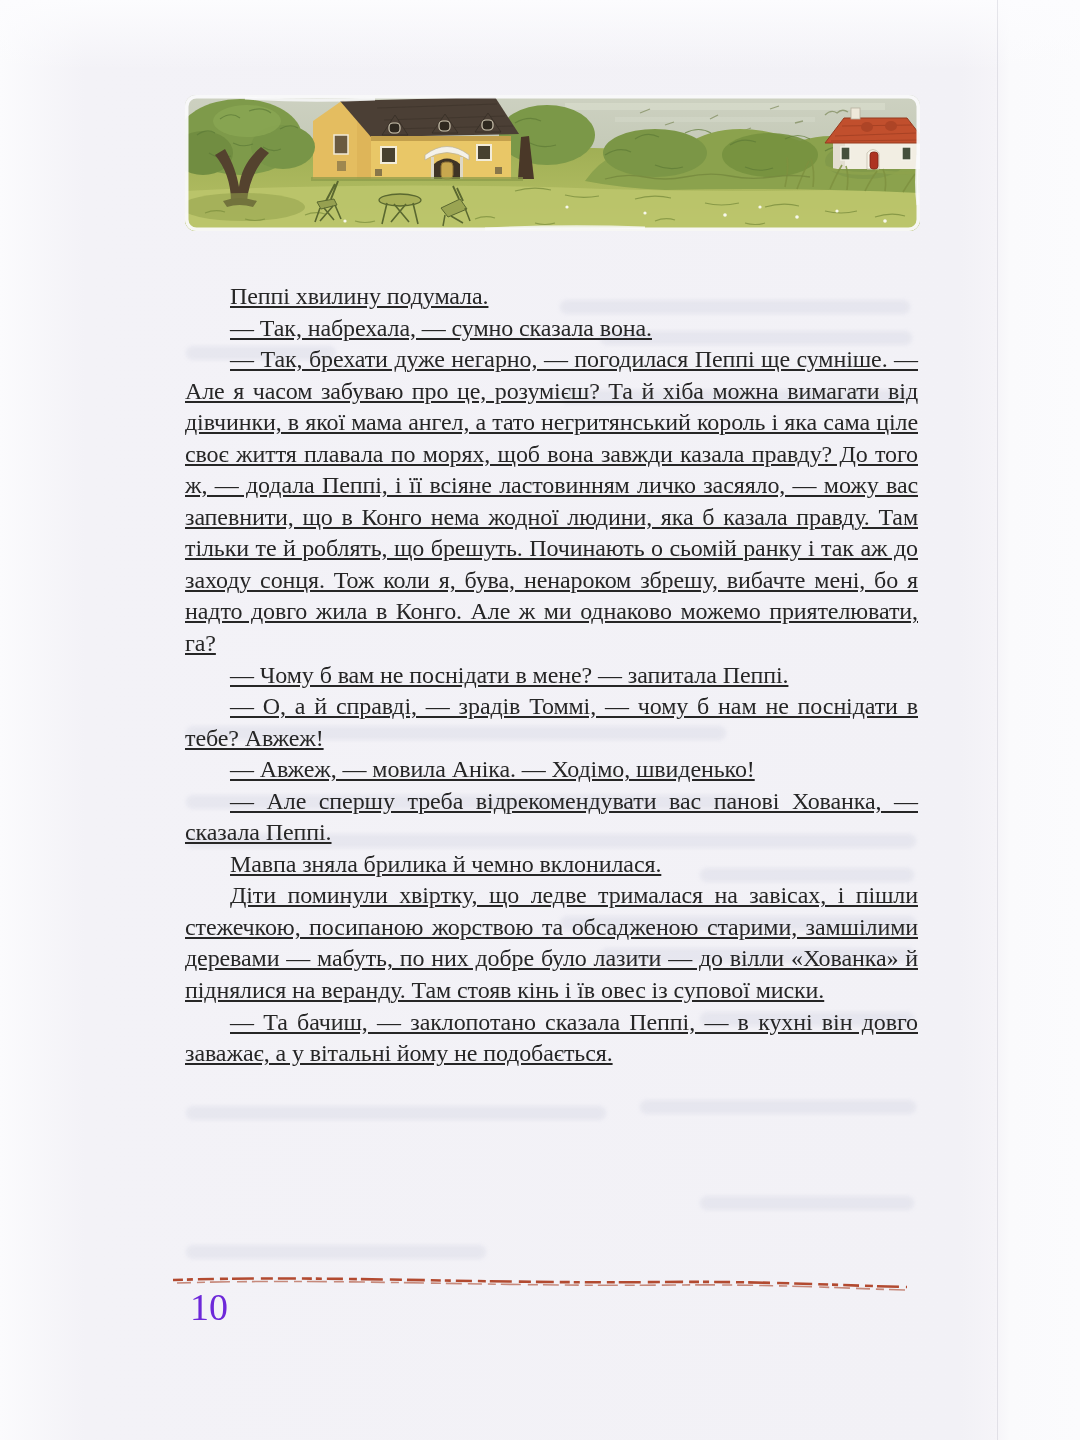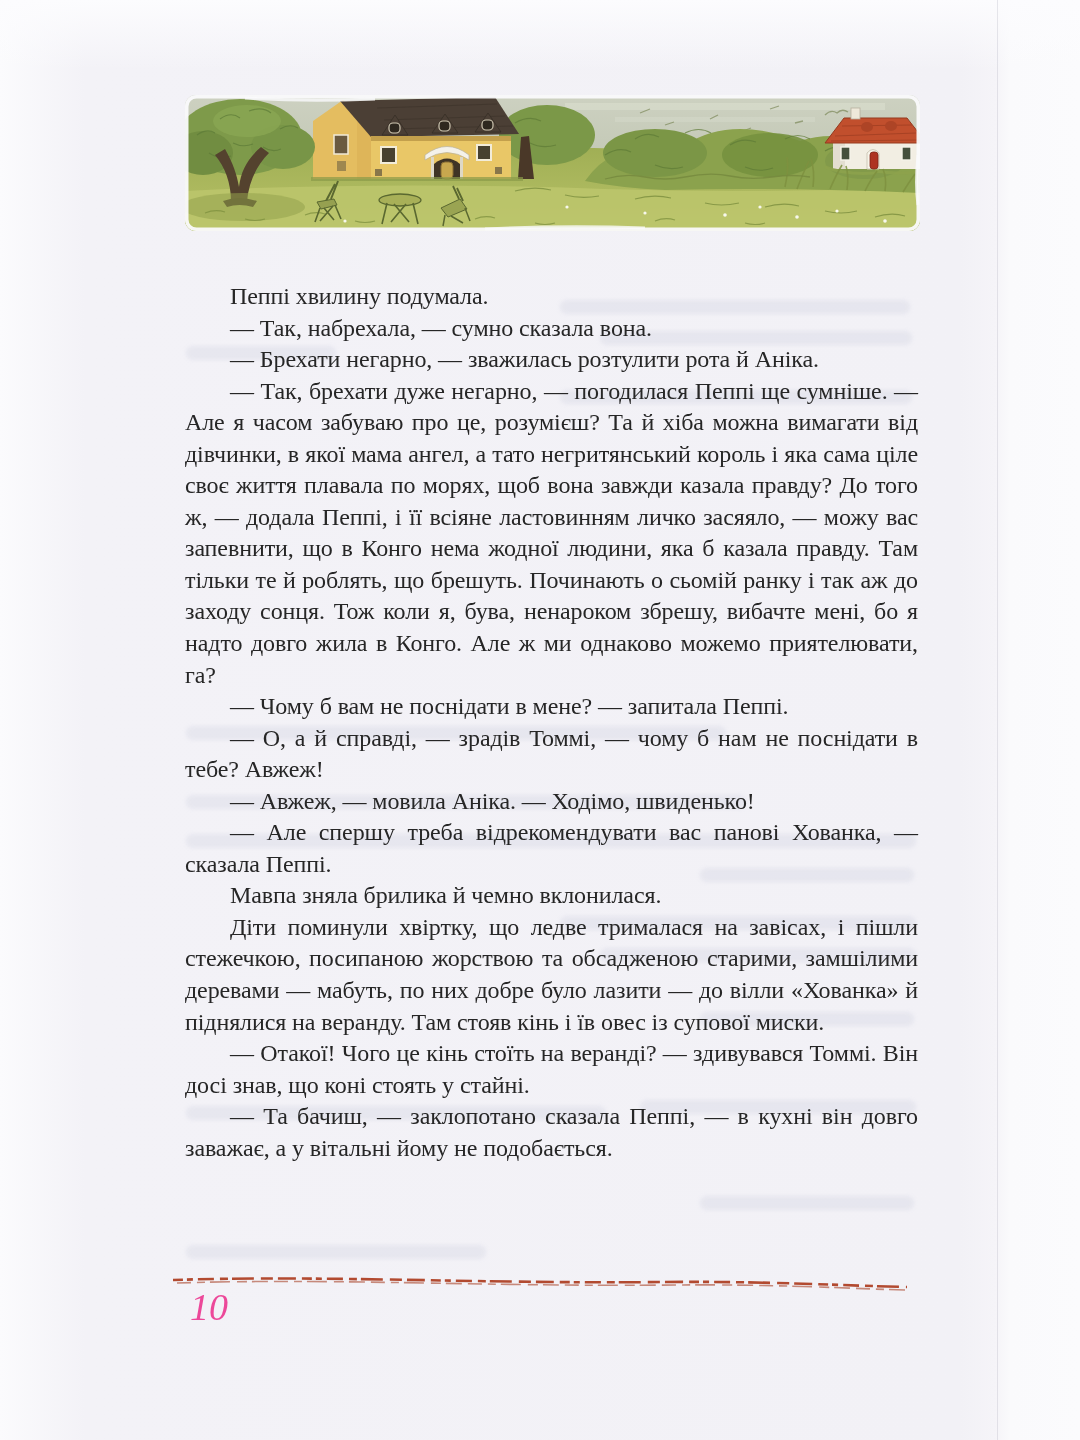--- a/index.html
+++ b/index.html
@@ -19,31 +19,31 @@
     background:linear-gradient(180deg,#fcfcfe 0%,rgba(252,252,254,0) 100%);
   }
   .illustration-wrap{
     position:absolute; left:185px; top:95px; width:735px; height:136px;
   }
   #text-block{
     position:absolute; left:185px; top:281px; width:733px;
     font-size:24px; line-height:31.55px; color:#262626;
     letter-spacing:-0.1px;
   }
-  #text-block p{ margin:0; text-indent:45px; text-align:justify; }
+  #text-block p{ margin:0; text-indent:45px; text-align:justify;text-decoration:underline; }
   .ghost{
     position:absolute; height:14px; border-radius:7px;
     background:rgba(124,140,176,.10);
     filter:blur(2px);
   }
   .divider-wrap{ position:absolute; left:165px; top:1268px; width:750px; height:30px; }
   .page-number{
     position:absolute; left:190px; top:1288px;
-    font-style:italic; font-size:38px; line-height:1;
-    color:#ec4899;
+    font-size:38px; line-height:1;
+    color:#6d28d9;
   }
 </style>
 </head>
 <body>
 
 <div class="top-fade"></div>
 <div class="page-edge-line"></div>
 
 <div class="illustration-wrap">
   <svg width="735" height="136" viewBox="0 0 735 136">
@@ -191,29 +191,27 @@
 <div class="ghost" style="left:600px;top:948px;width:316px;"></div>
 <div class="ghost" style="left:700px;top:1012px;width:214px;"></div>
 <div class="ghost" style="left:186px;top:1106px;width:420px;"></div>
 <div class="ghost" style="left:640px;top:1100px;width:276px;"></div>
 <div class="ghost" style="left:700px;top:1196px;width:214px;"></div>
 <div class="ghost" style="left:186px;top:1245px;width:300px;"></div>
 
 <div id="text-block">
     <p>Пеппі хвилину подумала.</p>
     <p>— Так, набрехала, — сумно сказала вона.</p>
-    <p>— Брехати негарно, — зважилась розтулити рота й Аніка.</p>
     <p>— Так, брехати дуже негарно, — погодилася Пеппі ще сумніше. — Але я часом забуваю про це, розумієш? Та й хіба можна вимагати від дівчинки, в якої мама ангел, а тато негритянський король і яка сама ціле своє життя плавала по морях, щоб вона завжди казала правду? До того ж, — додала Пеппі, і її всіяне ластовинням личко засяяло, — можу вас запевнити, що в Конго нема жодної людини, яка б казала правду. Там тільки те й роблять, що брешуть. Починають о сьомій ранку і так аж до заходу сонця. Тож коли я, бува, ненароком збрешу, вибачте мені, бо я надто довго жила в Конго. Але ж ми однаково можемо приятелювати, га?</p>
     <p>— Чому б вам не поснідати в мене? — запитала Пеппі.</p>
     <p>— О, а й справді, — зрадів Томмі, — чому б нам не поснідати в тебе? Авжеж!</p>
     <p>— Авжеж, — мовила Аніка. — Ходімо, швиденько!</p>
     <p>— Але спершу треба відрекомендувати вас панові Хованка, — сказала Пеппі.</p>
     <p>Мавпа зняла брилика й чемно вклонилася.</p>
     <p>Діти поминули хвіртку, що ледве трималася на завісах, і пішли стежечкою, посипаною жорствою та обсадженою старими, замшілими деревами — мабуть, по них добре було лазити — до вілли «Хованка» й піднялися на веранду. Там стояв кінь і їв овес із супової миски.</p>
-    <p>— Отакої! Чого це кінь стоїть на веранді? — здивувався Томмі. Він досі знав, що коні стоять у стайні.</p>
     <p>— Та бачиш, — заклопотано сказала Пеппі, — в кухні він довго заважає, а у вітальні йому не подобається.</p>
   </div>
 
 <div class="divider-wrap">
   <svg width="750" height="30" viewBox="0 0 750 30">
     <path d="M8,12 C160,7 320,16 500,14 C600,13 690,18 742,19" fill="none" stroke="#b24a30" stroke-width="2.6" stroke-dasharray="10 4 6 5 16 6 8 4 22 7 12 5 18 6"></path>
     <path d="M12,15 C170,10 330,19 510,17 C610,16 695,21 740,22" fill="none" stroke="#a84228" stroke-width="1.6" opacity=".6" stroke-dasharray="14 6 8 5 20 7 10 5 16 6"></path>
   </svg>
 </div>
 

